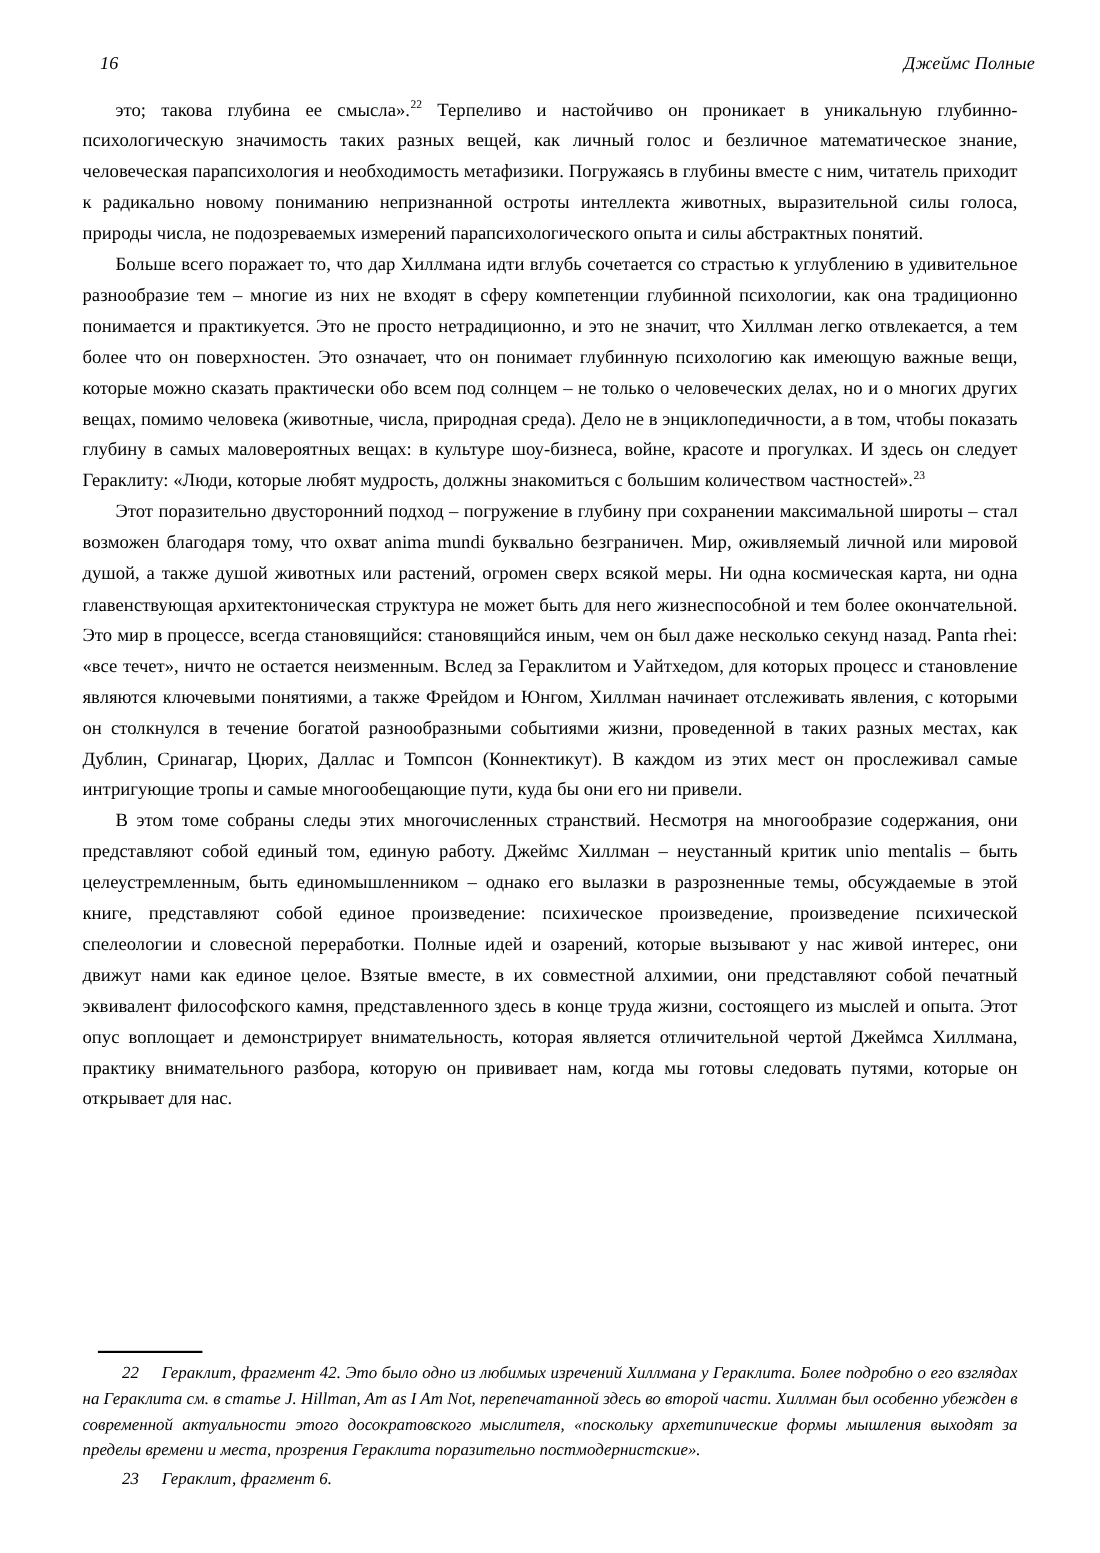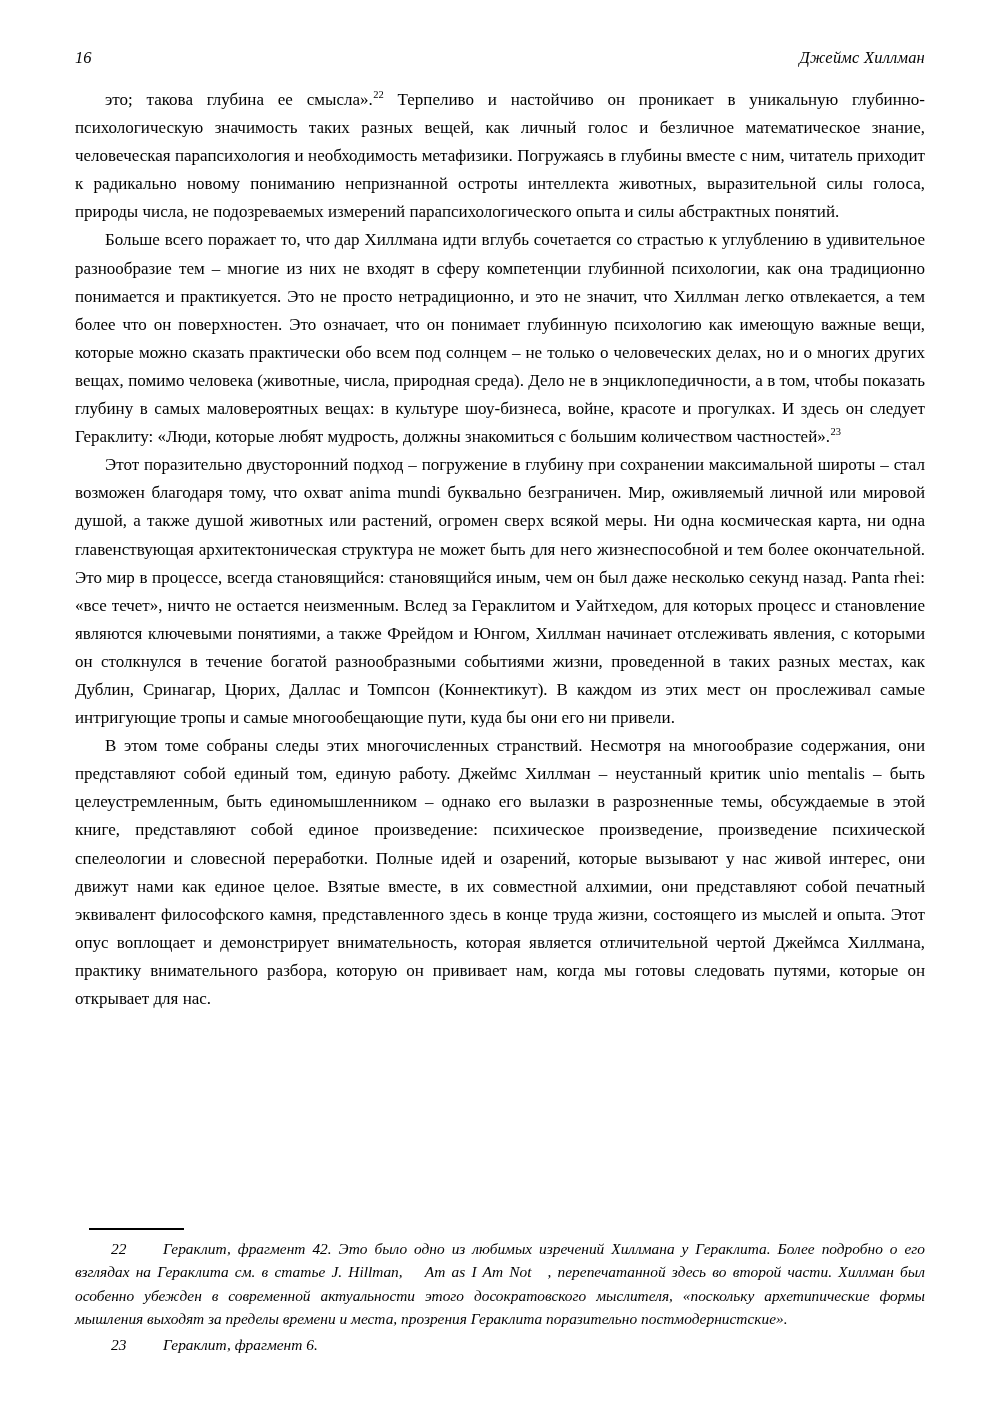--- a/index.html
+++ b/index.html
@@ -22,21 +22,21 @@
     position: absolute;
     left: 75px;
     top: 0;
     width: 850px;
     height: 1412px;
   }
   
   .runhead {
     position: absolute;
     top: 48px;
-    left: 0;
+    left: 16px;
     width: 850px;
     height: 24px;
     font-size: 16.5px;
     font-style: italic;
   }
   .runhead .folio {
     position: absolute;
     left: 0;
     top: 0;
   }
@@ -98,35 +98,34 @@
     padding-left: 0;
   }
   .fn-item .fn-num {
     display: inline-block;
     width: 36px;
     margin-left: 36px;
     font-style: italic;
   }
   .fn-item .fn-body {
     font-style: italic;
-    margin-left: 16px;
   }
   .fn-item + .fn-item {
     margin-top: 2px;
   }
 </style>
 </head>
 <body>
 
 <div class="page">
   <div class="content">
 
     <div class="runhead">
       <span class="folio">16</span>
-      <span class="author">Джеймс Хиллман</span>
+      <span class="author">Джеймс Полные</span>
     </div>
 
     <div class="body-text">
 
       <p><span>это; такова глубина ее смысла».</span><sup class="fn">22</sup><span> Терпеливо и настойчиво он проникает в уникальную глубинно-психологическую значимость таких разных вещей, как личный голос и безличное математическое знание, человеческая парапсихология и необходимость метафизики. Погружаясь в глубины вместе с ним, читатель приходит к радикально новому пониманию непризнанной остроты интеллекта животных, выразительной силы голоса, природы числа, не подозреваемых измерений парапсихологического опыта и силы абстрактных понятий.</span></p>
 
       <p><span>Больше всего поражает то, что дар Хиллмана идти вглубь сочетается со страстью к углублению в удивительное разнообразие тем – многие из них не входят в сферу компетенции глубинной психологии, как она традиционно понимается и практикуется. Это не просто нетрадиционно, и это не значит, что Хиллман легко отвлекается, а тем более что он поверхностен. Это означает, что он понимает глубинную психологию как имеющую важные вещи, которые можно сказать практически обо всем под солнцем – не только о человеческих делах, но и о многих других вещах, помимо человека (животные, числа, природная среда). Дело не в энциклопедичности, а в том, чтобы показать глубину в самых маловероятных вещах: в культуре шоу-бизнеса, войне, красоте и прогулках. И здесь он следует Гераклиту: «Люди, которые любят мудрость, должны знакомиться с большим количеством частностей».</span><sup class="fn">23</sup><span></span></p>
 
       <p><span>Этот поразительно двусторонний подход – погружение в глубину при сохранении максимальной широты – стал возможен благодаря тому, что охват </span><span class="lat">anima mundi</span><span> буквально безграничен. Мир, оживляемый личной или мировой душой, а также душой животных или растений, огромен сверх всякой меры. Ни одна космическая карта, ни одна главенствующая архитектоническая структура не может быть для него жизнеспособной и тем более окончательной. Это мир в процессе, всегда становящийся: становящийся иным, чем он был даже несколько секунд назад. </span><span class="lat">Panta rhei</span><span>: «все течет», ничто не остается неизменным. Вслед за Гераклитом и Уайтхедом, для которых процесс и становление являются ключевыми понятиями, а также Фрейдом и Юнгом, Хиллман начинает отслеживать явления, с которыми он столкнулся в течение богатой разнообразными событиями жизни, проведенной в таких разных местах, как Дублин, Сринагар, Цюрих, Даллас и Томпсон (Коннектикут). В каждом из этих мест он прослеживал самые интригующие тропы и самые многообещающие пути, куда бы они его ни привели.</span></p>
 

